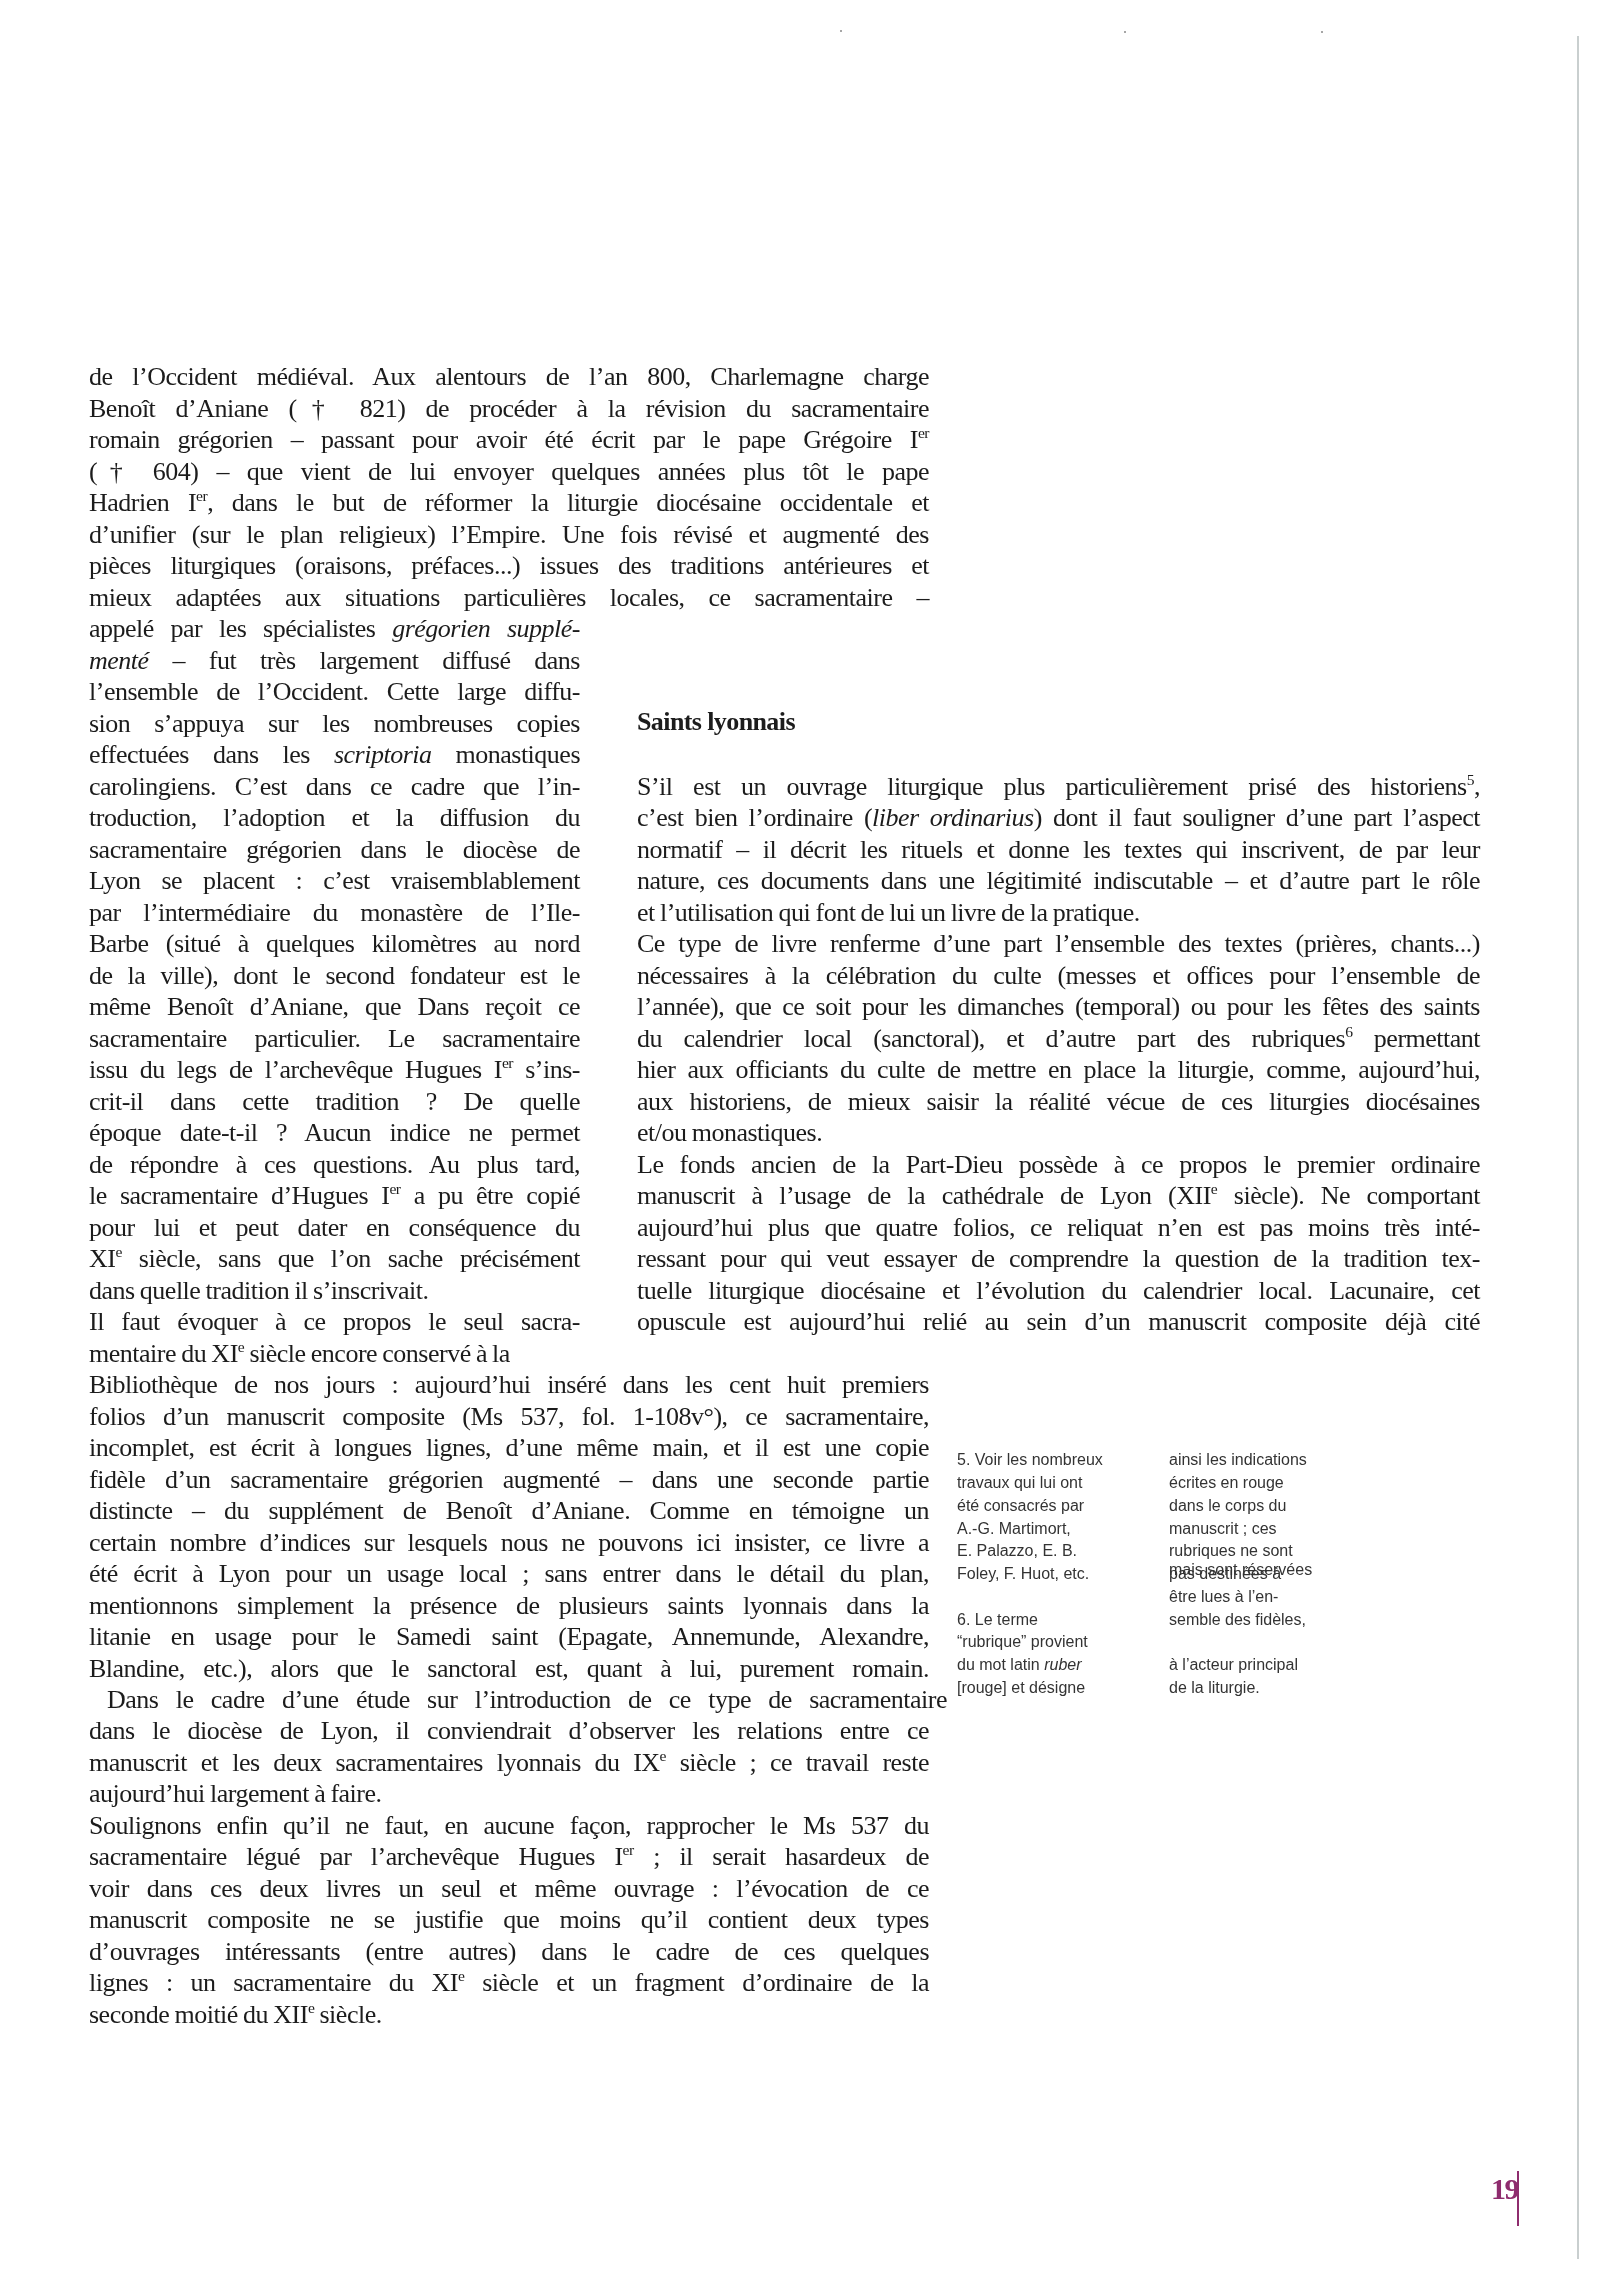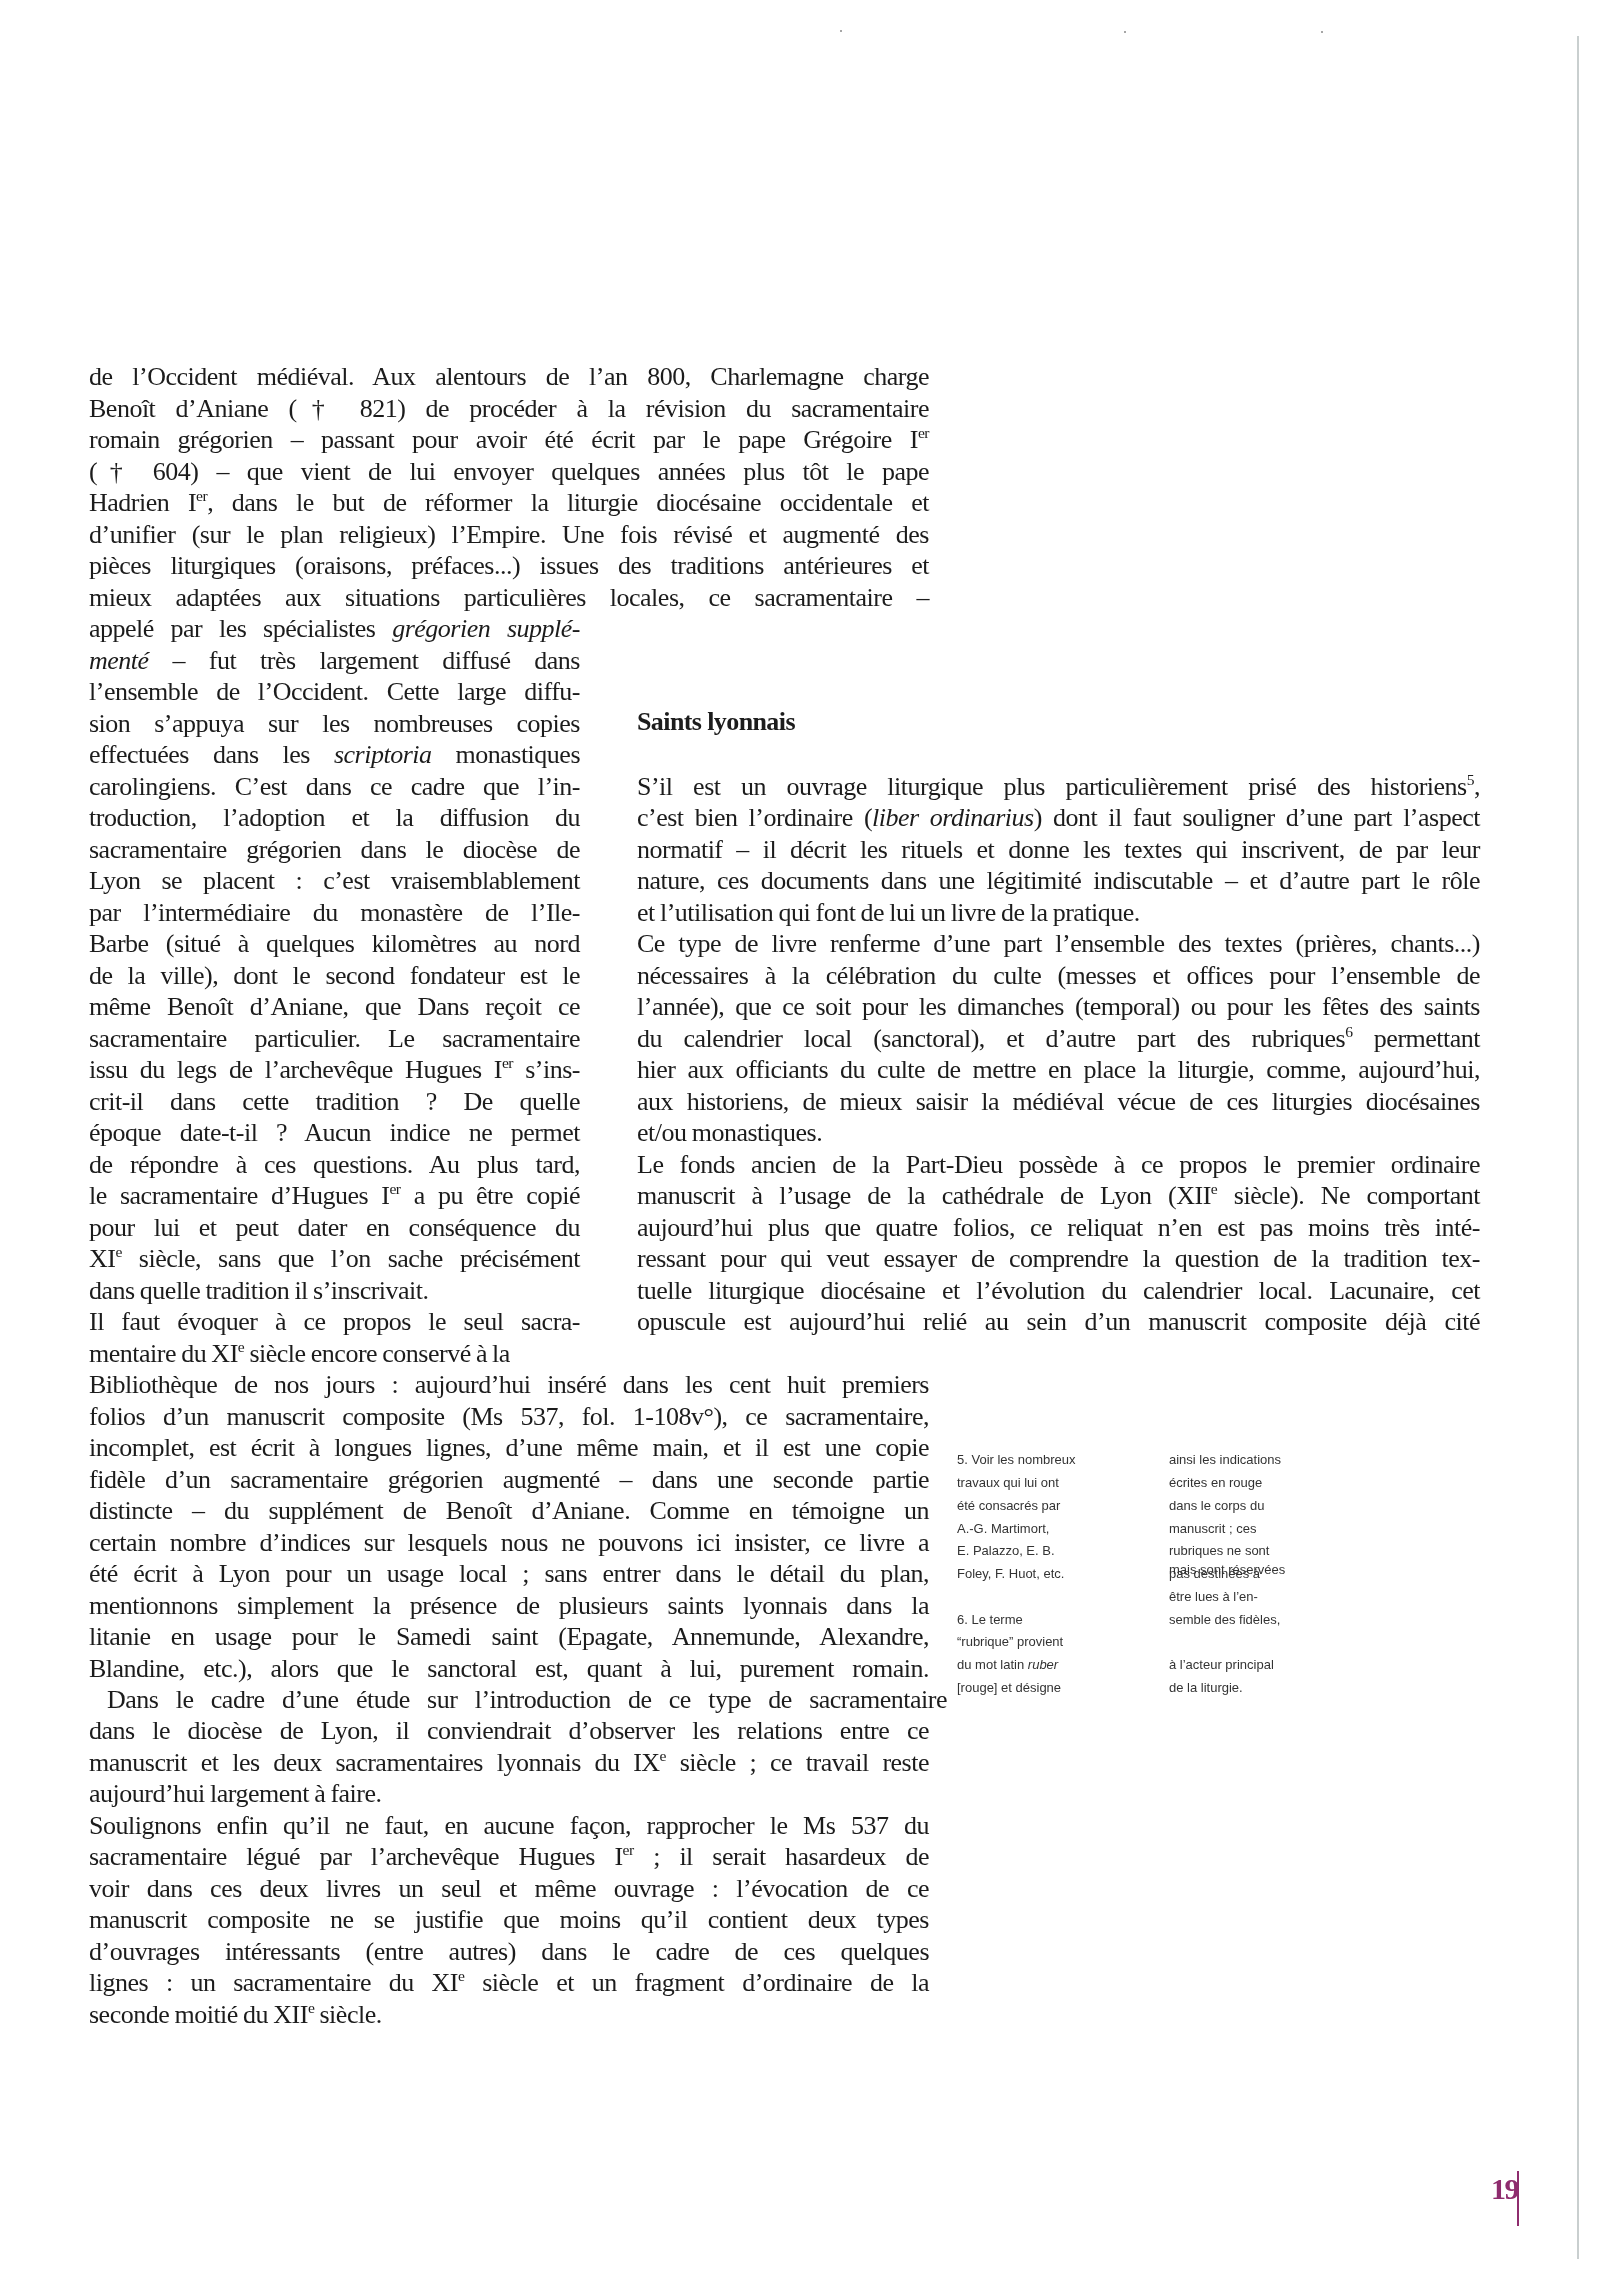--- a/index.html
+++ b/index.html
@@ -33,21 +33,21 @@
   .heading {
     position: absolute; left: 637px; top: 706px;
     font-family: "Liberation Serif", "DejaVu Serif", serif;
     font-weight: bold; font-size: 26px; line-height: 32px; color: #1c1c1c;
     letter-spacing: -0.6px;
   }
 
   .fn {
     position: absolute;
     font-family: "Liberation Sans", "DejaVu Sans", sans-serif;
-    font-size: 13px;
+    font-size: 16px;
     line-height: 22.6px;
     color: #333;
     white-space: nowrap;
   }
   .fn i { font-style: italic; }
   .fn-a { left: 957px; }
   .fn-b { left: 1169px; }
 
   .page-number {
     position: absolute; left: 1491px; top: 2172px;
@@ -127,21 +127,21 @@
       <div class="line col-right" style="top: 771px;">S’il est un ouvrage liturgique plus particulièrement prisé des historiens<sup>5</sup>,</div>
       <div class="line col-right" style="top: 802px;">c’est bien l’ordinaire (<i>liber ordinarius</i>) dont il faut souligner d’une part l’aspect</div>
       <div class="line col-right" style="top: 834px;">normatif – il décrit les rituels et donne les textes qui inscrivent, de par leur</div>
       <div class="line col-right" style="top: 865px;">nature, ces documents dans une légitimité indiscutable – et d’autre part le rôle</div>
       <div class="line col-right last" style="top: 897px;">et l’utilisation qui font de lui un livre de la pratique.</div>
       <div class="line col-right" style="top: 928px;">Ce type de livre renferme d’une part l’ensemble des textes (prières, chants...)</div>
       <div class="line col-right" style="top: 960px;">nécessaires à la célébration du culte (messes et offices pour l’ensemble de</div>
       <div class="line col-right" style="top: 991px;">l’année), que ce soit pour les dimanches (temporal) ou pour les fêtes des saints</div>
       <div class="line col-right" style="top: 1023px;">du calendrier local (sanctoral), et d’autre part des rubriques<sup>6</sup> permettant</div>
       <div class="line col-right" style="top: 1054px;">hier aux officiants du culte de mettre en place la liturgie, comme, aujourd’hui,</div>
-      <div class="line col-right" style="top: 1086px;">aux historiens, de mieux saisir la médiéval vécue de ces liturgies diocésaines</div>
+      <div class="line col-right" style="top: 1086px;">aux historiens, de mieux saisir la réalité vécue de ces liturgies diocésaines</div>
       <div class="line col-right last" style="top: 1117px;">et/ou monastiques.</div>
       <div class="line col-right" style="top: 1149px;">Le fonds ancien de la Part-Dieu possède à ce propos le premier ordinaire</div>
       <div class="line col-right" style="top: 1180px;">manuscrit à l’usage de la cathédrale de Lyon (XII<sup>e</sup> siècle). Ne comportant</div>
       <div class="line col-right" style="top: 1212px;">aujourd’hui plus que quatre folios, ce reliquat n’en est pas moins très inté-</div>
       <div class="line col-right" style="top: 1243px;">ressant pour qui veut essayer de comprendre la question de la tradition tex-</div>
       <div class="line col-right" style="top: 1275px;">tuelle liturgique diocésaine et l’évolution du calendrier local. Lacunaire, cet</div>
       <div class="line col-right" style="top: 1306px;">opuscule est aujourd’hui relié au sein d’un manuscrit composite déjà cité</div>
     </div>
 
   <div id="fn-col-a">

